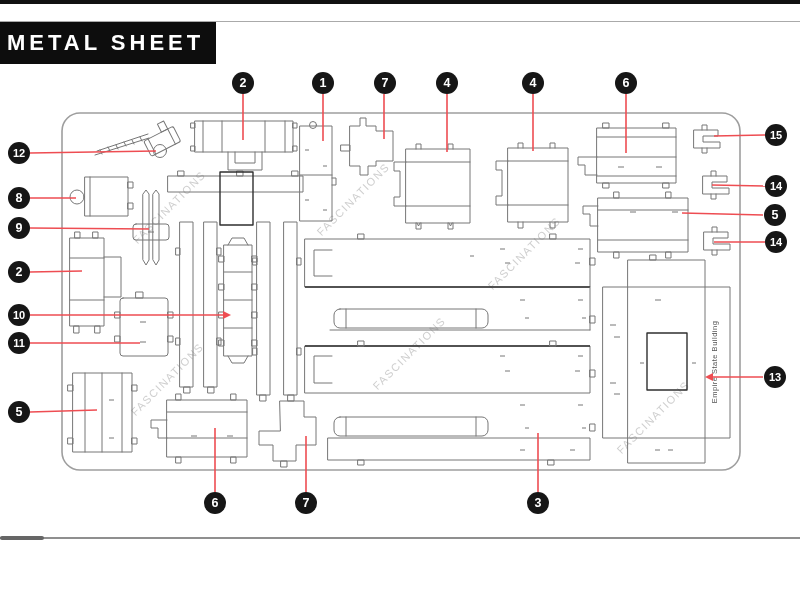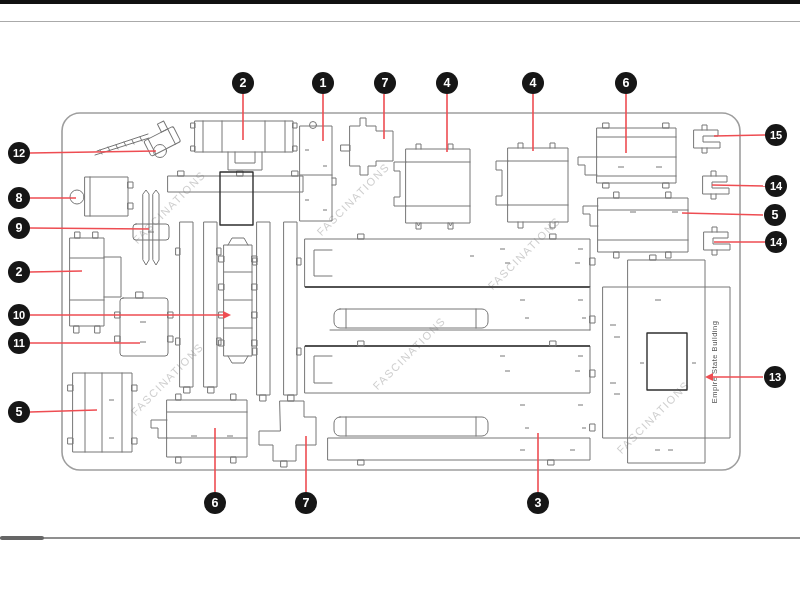--- a/index.html
+++ b/index.html
@@ -19,20 +19,23 @@
   .dash{fill:none;stroke:var(--outline,#777);stroke-width:1;}
   .sheet{fill:none;stroke:var(--sheet,#9e9e9e);stroke-width:1.6;}
   .esb{fill:#555;font-size:7.5px;letter-spacing:0.5px;}
 </style>
 </head>
 <body>
 
 <div class="stage">
   <div class="topbar"></div>
   <div class="rule-top"></div>
+  <div class="banner">
+    <span>METAL SHEET</span>
+  </div>
 
   <svg class="diagram" viewBox="0 0 800 600">
 
     <rect class="sheet" x="62" y="113" width="678" height="357" rx="18"></rect>
 
     <g id="wm-layer">
         <text text-anchor="middle" x="0" y="0" transform="translate(172,210) rotate(-45)" fill="#cfcfcf" font-size="11" letter-spacing="1.5">FASCINATIONS</text>
         <text text-anchor="middle" x="0" y="0" transform="translate(356,202) rotate(-45)" fill="#cfcfcf" font-size="11" letter-spacing="1.5">FASCINATIONS</text>
         <text text-anchor="middle" x="0" y="0" transform="translate(527,256) rotate(-45)" fill="#cfcfcf" font-size="11" letter-spacing="1.5">FASCINATIONS</text>
         <text text-anchor="middle" x="0" y="0" transform="translate(170,382) rotate(-45)" fill="#cfcfcf" font-size="11" letter-spacing="1.5">FASCINATIONS</text>

